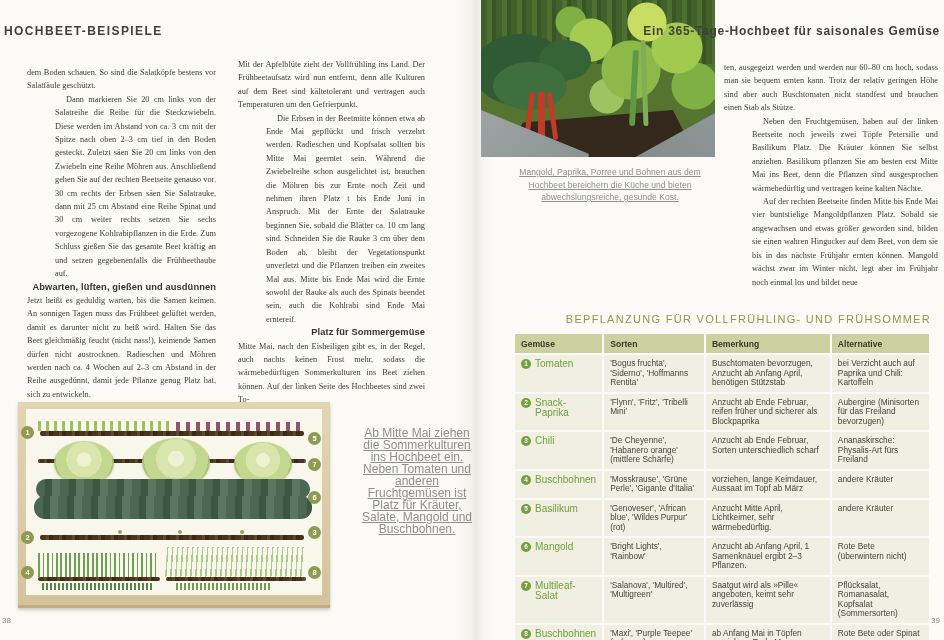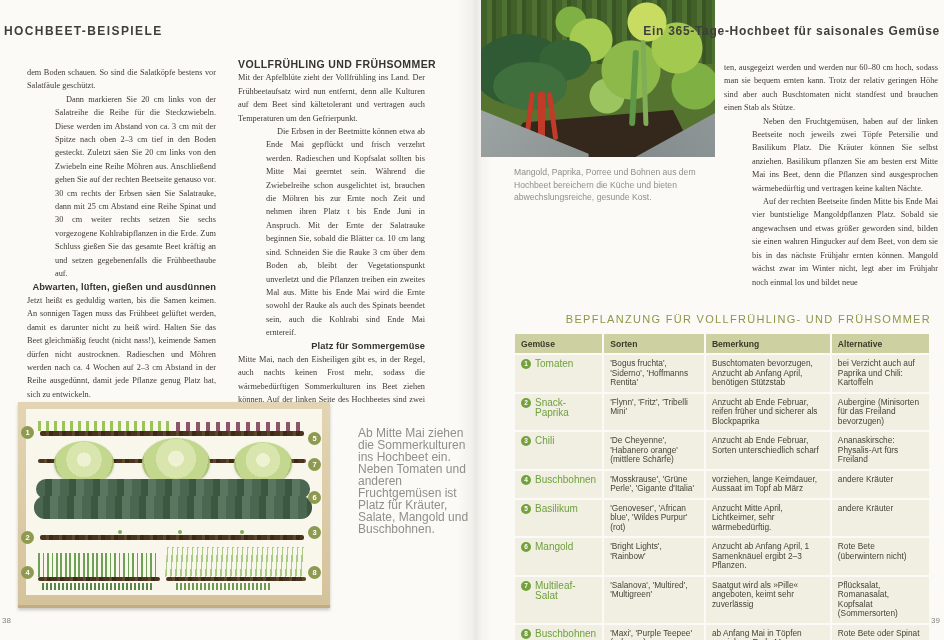--- a/index.html
+++ b/index.html
@@ -40,21 +40,21 @@
   .colhead{
     font-family:"Liberation Sans",sans-serif;font-weight:bold;
     font-size:10.5px;letter-spacing:0.4px;color:#35342f;margin:0 0 7px;text-align:left;white-space:nowrap;
   }
   .c-left1{left:27px;top:66px;width:189px;}
   .c-left2{left:238px;top:58px;width:187px;}
   .c-right-under-photo{left:514px;top:229px;width:192px;}
   .c-right-main{left:724px;top:61px;width:214px;}
   
   .caption{
-    position:absolute;color:#908f8b;font-size:8.6px;line-height:12.5px;text-align:left;
+    position:absolute;color:#908f8b;font-size:8.6px;line-height:12.5px;text-align:center;text-decoration:underline;
   }
   .photo-caption{left:514px;top:166px;width:192px;}
   .illus-caption{left:358px;top:427px;width:118px;font-size:12px;line-height:12px;}
   
   .photo{position:absolute;left:481px;top:0;width:234px;height:157px;overflow:hidden;background:#55742f;}
   .photo>div{position:absolute;}
   .ph-hedge{left:0;top:0;width:234px;height:64px;
     background:repeating-linear-gradient(90deg,#42602a 0 6px,#4e7030 6px 11px,#3a5524 11px 15px);}
   .ph-foliage{left:0;top:0;width:234px;height:157px;
     background:
@@ -157,21 +157,20 @@
   <div class="runhead left">HOCHBEET-BEISPIELE</div>
 
   <div class="serifcol c-left1">
     <p>dem Boden schauen. So sind die Salatköpfe bestens vor Salatfäule geschützt.</p>
     <p class="ind">Dann markieren Sie 20 cm links von der Salatreihe die Reihe für die Steckzwiebeln. Diese werden im Abstand von ca. 3 cm mit der Spitze nach oben 2–3 cm tief in den Boden gesteckt. Zuletzt säen Sie 20 cm links von den Zwiebeln eine Reihe Möhren aus. Anschließend gehen Sie auf der rechten Beetseite genauso vor. 30 cm rechts der Erbsen säen Sie Salatrauke, dann mit 25 cm Abstand eine Reihe Spinat und 30 cm weiter rechts setzen Sie sechs vorgezogene Kohlrabipflanzen in die Erde. Zum Schluss gießen Sie das gesamte Beet kräftig an und setzen gegebenenfalls die Frühbeethaube auf.</p>
     <p class="subhead">Abwarten, lüften, gießen und ausdünnen</p>
     <p>Jetzt heißt es geduldig warten, bis die Samen keimen. An sonnigen Tagen muss das Frühbeet gelüftet werden, damit es darunter nicht zu heiß wird. Halten Sie das Beet gleichmäßig feucht (nicht nass!), keimende Samen dürfen nicht austrocknen. Radieschen und Möhren werden nach ca. 4 Wochen auf 2–3 cm Abstand in der Reihe ausgedünnt, damit jede Pflanze genug Platz hat, sich zu entwickeln.</p>
   </div>
 
   <div class="serifcol c-left2">
-    <p class="colhead">VOLLFRÜHLING UND FRÜHSOMMER</p>
     <p>Mit der Apfelblüte zieht der Vollfrühling ins Land. Der Frühbeetaufsatz wird nun entfernt, denn alle Kulturen auf dem Beet sind kältetolerant und vertragen auch Temperaturen um den Gefrierpunkt.</p>
     <p class="ind">Die Erbsen in der Beetmitte können etwa ab Ende Mai gepflückt und frisch verzehrt werden. Radieschen und Kopfsalat sollten bis Mitte Mai geerntet sein. Während die Zwiebelreihe schon ausgelichtet ist, brauchen die Möhren bis zur Ernte noch Zeit und nehmen ihren Platz t bis Ende Juni in Anspruch. Mit der Ernte der Salatrauke beginnen Sie, sobald die Blätter ca. 10 cm lang sind. Schneiden Sie die Rauke 3 cm über dem Boden ab, bleibt der Vegetationspunkt unverletzt und die Pflanzen treiben ein zweites Mal aus. Mitte bis Ende Mai wird die Ernte sowohl der Rauke als auch des Spinats beendet sein, auch die Kohlrabi sind Ende Mai erntereif.</p>
     <p class="subhead">Platz für Sommergemüse</p>
     <p>Mitte Mai, nach den Eisheiligen gibt es, in der Regel, auch nachts keinen Frost mehr, sodass die wärmebedürftigen Sommerkulturen ins Beet ziehen können. Auf der linken Seite des Hochbeetes sind zwei To-</p>
   </div>
 
   <div class="illus">
     <div class="illus-inner">
       <div class="tufts-green"></div>
       <div class="tufts-red"></div>

